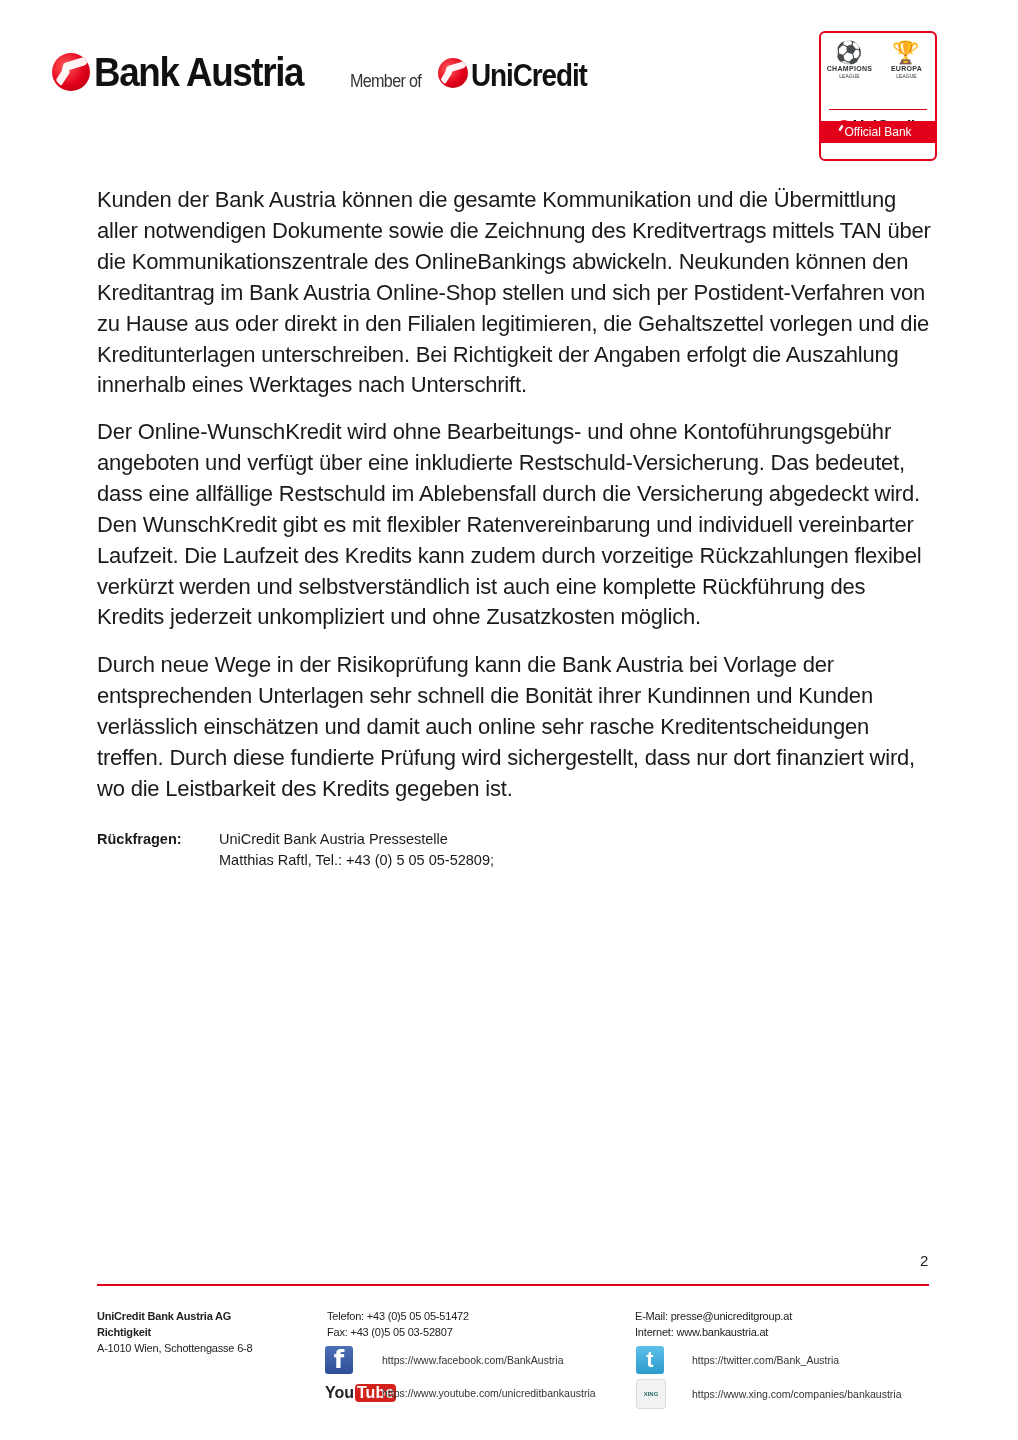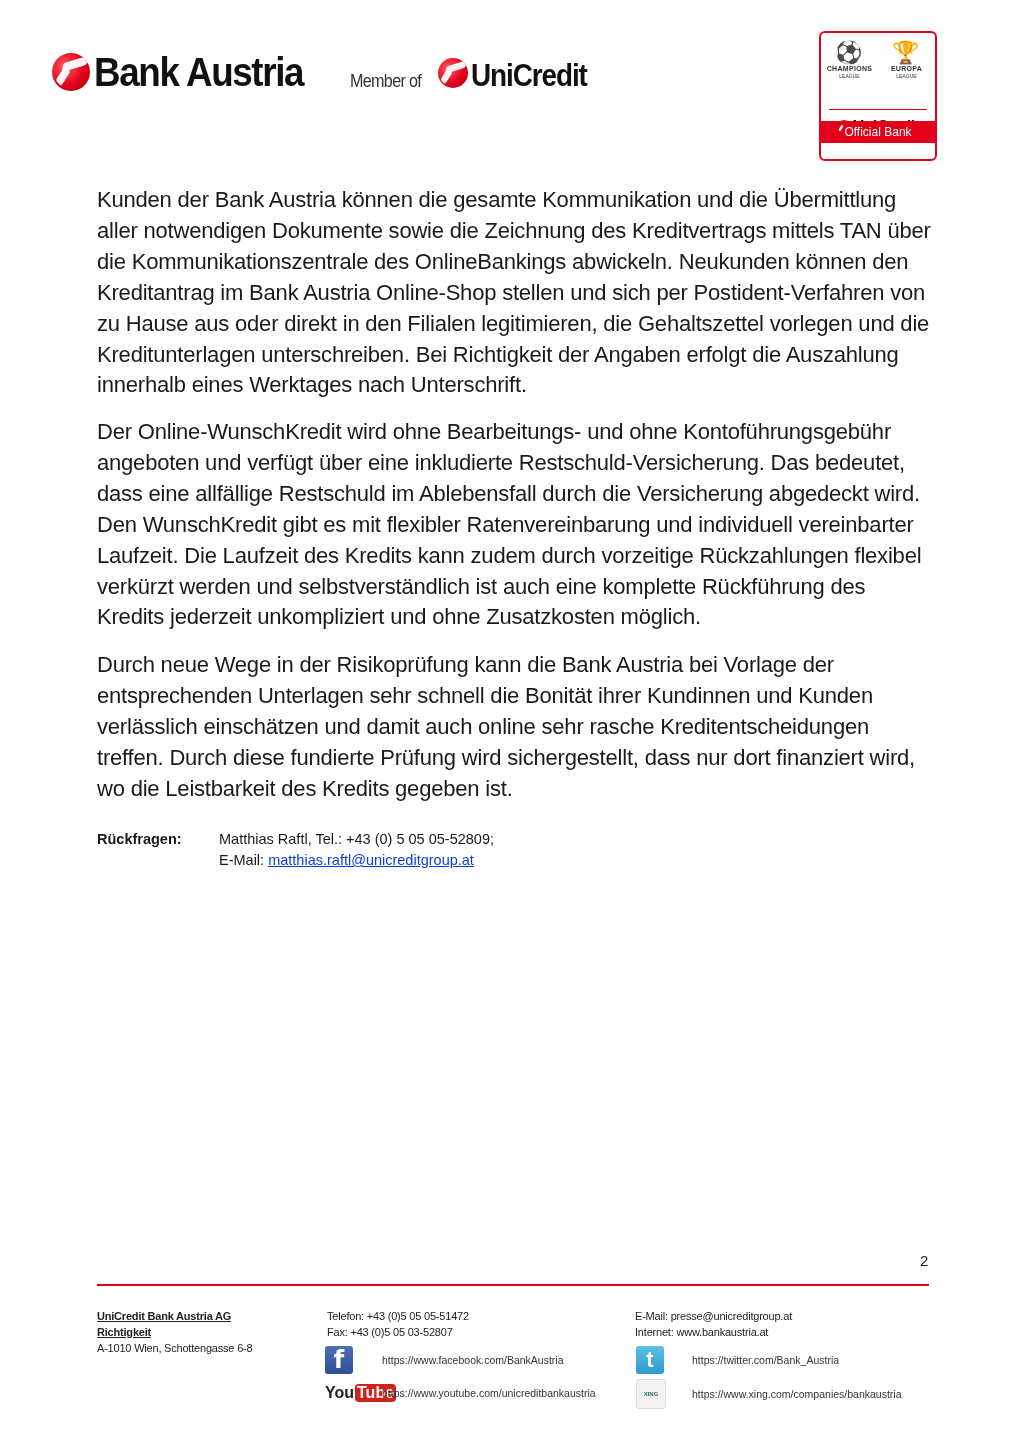--- a/index.html
+++ b/index.html
@@ -52,21 +52,21 @@
   
   .contact { position:absolute; left:97px; top:829px; font-size:14.5px; line-height:21px; }
   .contact-label { position:absolute; left:0; top:0; font-weight:bold; width:110px; }
   .contact-lines { position:absolute; left:122px; top:0; width:400px; }
   .contact-lines a { color:#0b3fd6; text-decoration:underline; }
 
   
   .page-num { position:absolute; left:920px; top:1252px; font-size:15px; }
   .rule { position:absolute; left:97px; top:1284px; width:832px; height:2px; background:#e2001a; }
   .foot { position:absolute; font-size:11px; line-height:16px; color:#222; letter-spacing:-0.2px; }
-  .foot b { font-weight:bold;text-decoration:underline; }
+  .foot b { font-weight:bold; }
   #foot-addr { left:97px; top:1308px; }
   #foot-tel { left:327px; top:1308px; }
   #foot-mail { left:635px; top:1308px; }
   .social { position:absolute; display:flex; align-items:center; font-size:10.5px; color:#333; }
   .soc-icon { width:28px; height:28px; border-radius:3px; display:flex; align-items:center; justify-content:center;
               color:#fff; font-weight:bold; margin-right:28px; }
   .fb { background:linear-gradient(#4c6fb5, #2e4f96); font-size:24px; font-family:"DejaVu Sans", sans-serif; }
   .tw { background:linear-gradient(#5fc0ea, #2b9bcc); font-size:22px; }
   .yt { width:48px; background:transparent; color:#222; font-size:16px; margin-right:10px; justify-content:flex-start; }
   .yt .tube { background:#d3211b; color:#fff; border-radius:4px; padding:0 2px; margin-left:1px; }
@@ -119,22 +119,22 @@
 <div class="para" id="p2">
     <p>Der Online-WunschKredit wird ohne Bearbeitungs- und ohne Kontoführungsgebühr angeboten und verfügt über eine inkludierte Restschuld-Versicherung. Das bedeutet, dass eine allfällige Restschuld im Ablebensfall durch die Versicherung abgedeckt wird. Den WunschKredit gibt es mit flexibler Ratenvereinbarung und individuell vereinbarter Laufzeit. Die Laufzeit des Kredits kann zudem durch vorzeitige Rückzahlungen flexibel verkürzt werden und selbstverständlich ist auch eine komplette Rückführung des Kredits jederzeit unkompliziert und ohne Zusatzkosten möglich.</p>
   </div>
 <div class="para" id="p3">
     <p>Durch neue Wege in der Risikoprüfung kann die Bank Austria bei Vorlage der entsprechenden Unterlagen sehr schnell die Bonität ihrer Kundinnen und Kunden verlässlich einschätzen und damit auch online sehr rasche Kreditentscheidungen treffen. Durch diese fundierte Prüfung wird sichergestellt, dass nur dort finanziert wird, wo die Leistbarkeit des Kredits gegeben ist.</p>
   </div>
 
 <div class="contact">
   <div class="contact-label">Rückfragen:</div>
   <div class="contact-lines">
+    <div>UniCredit Bank Austria Pressestelle</div>
     <div>Matthias Raftl, Tel.: +43 (0) 5 05 05-52809;</div>
-    <div><span>E-Mail: </span><a>matthias.raftl@unicreditgroup.at</a></div>
   </div>
 </div>
 
 <div class="page-num">2</div>
 <div class="rule"></div>
 
 <div class="foot" id="foot-addr">
   <div><b>UniCredit Bank Austria AG</b></div>
   <div><b>Richtigkeit</b></div>
   <div>A-1010 Wien, Schottengasse 6-8</div>

